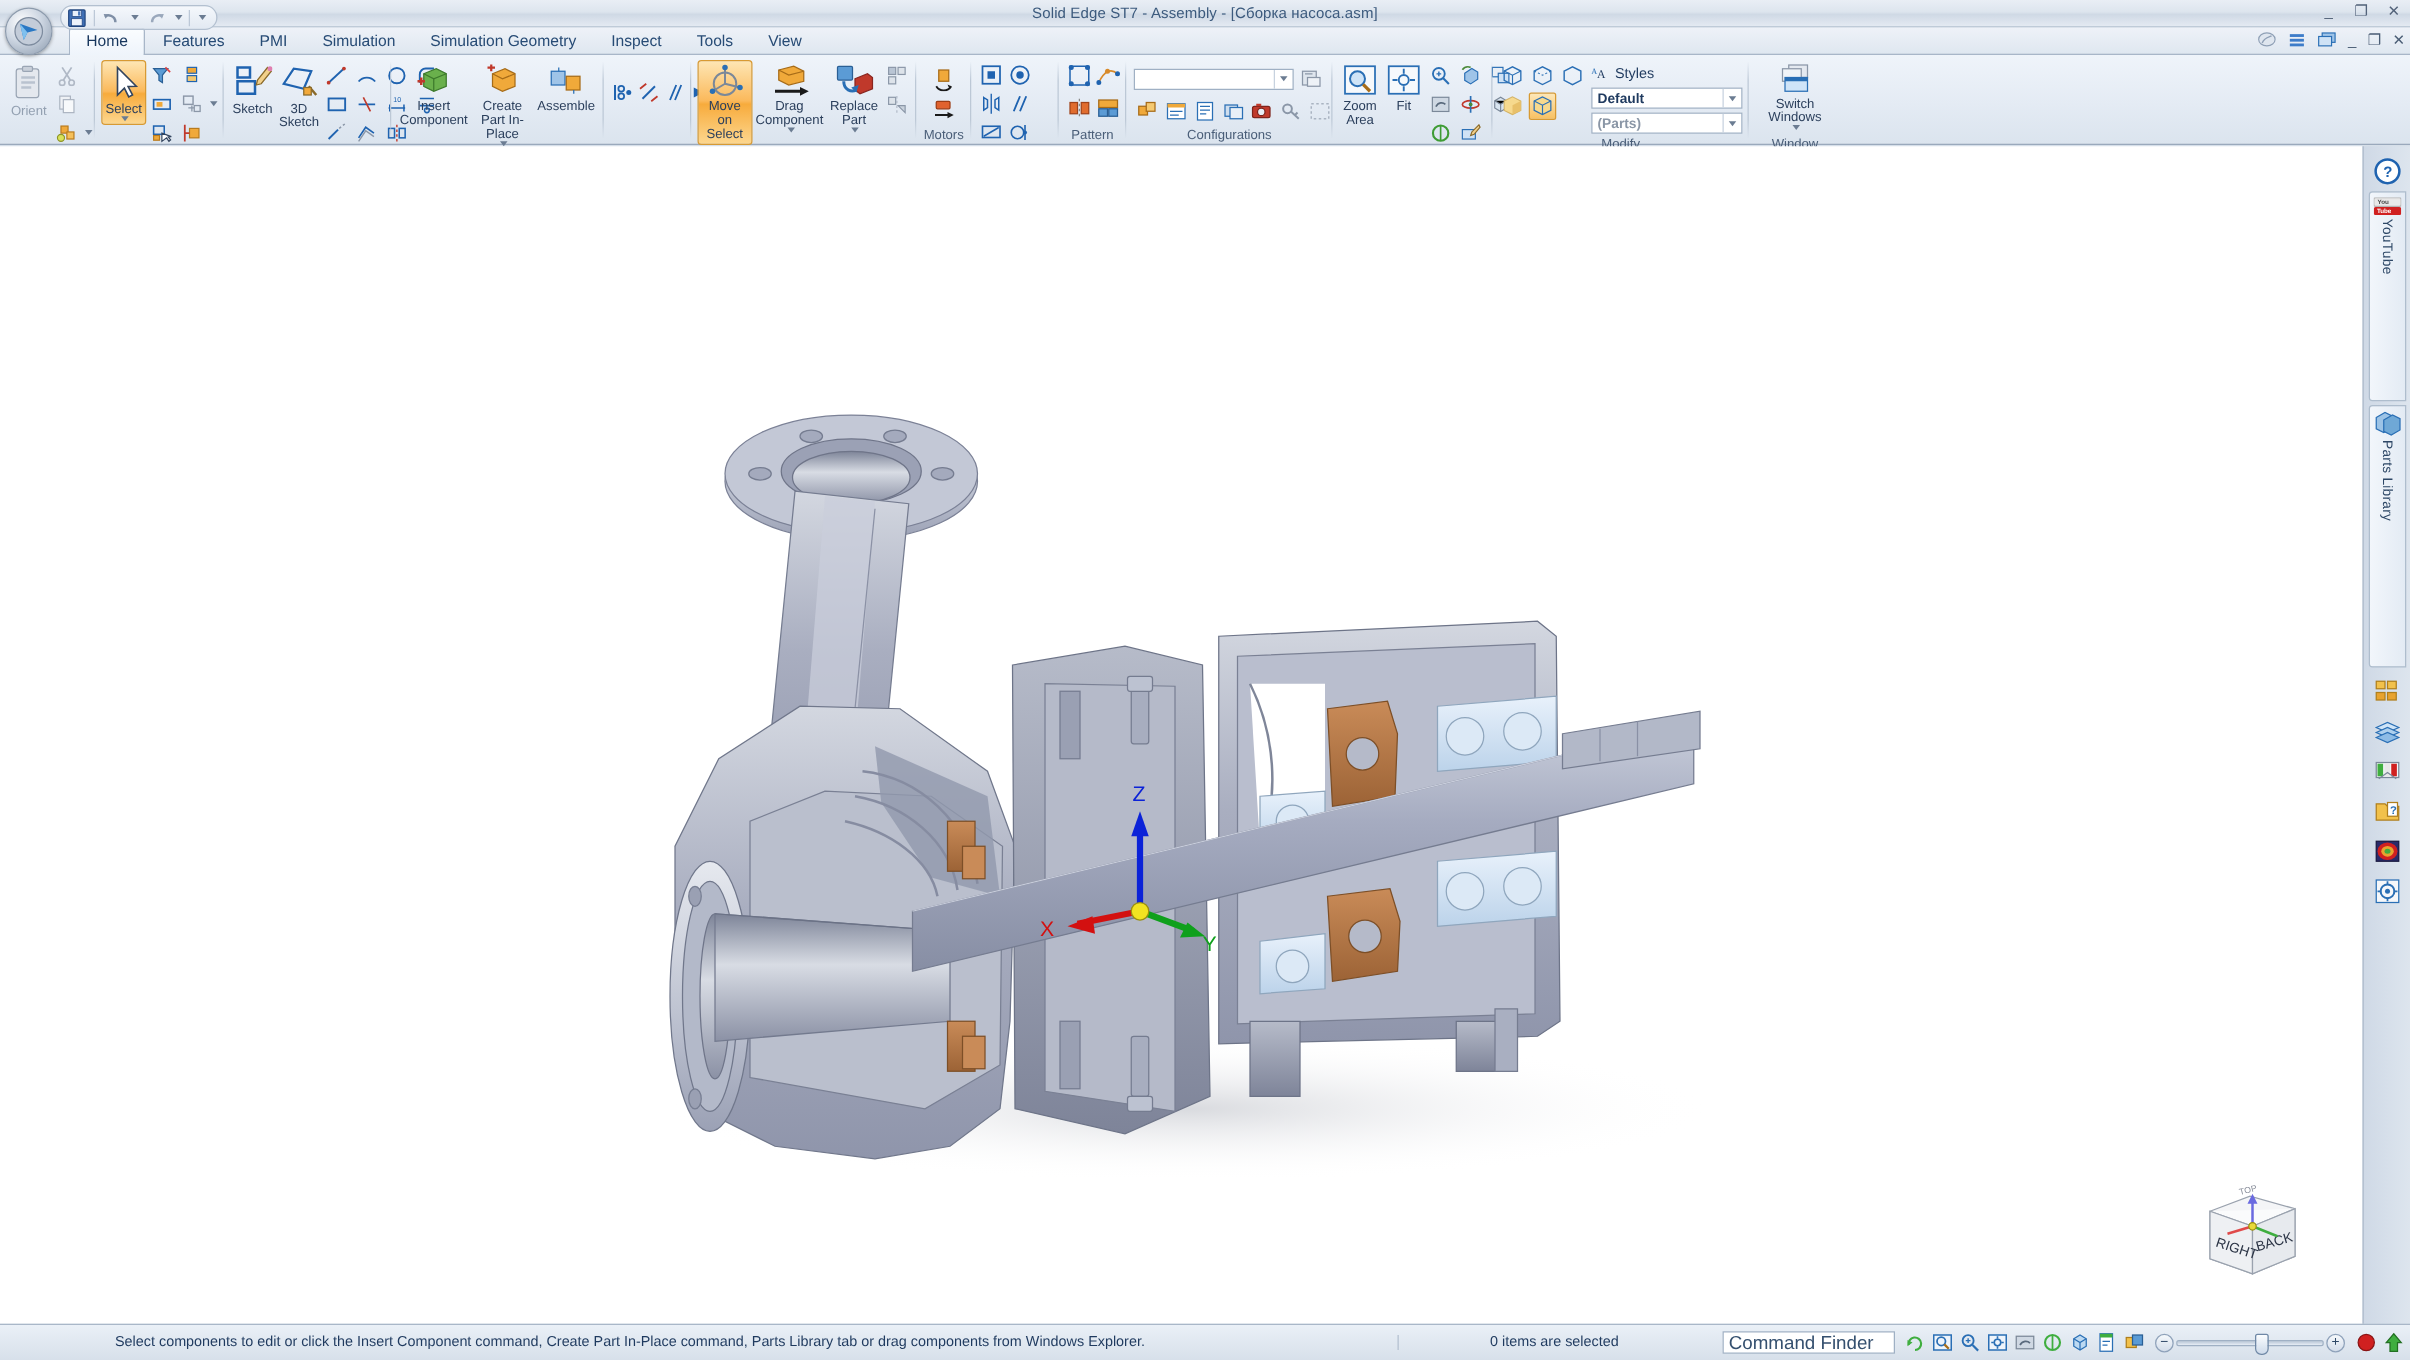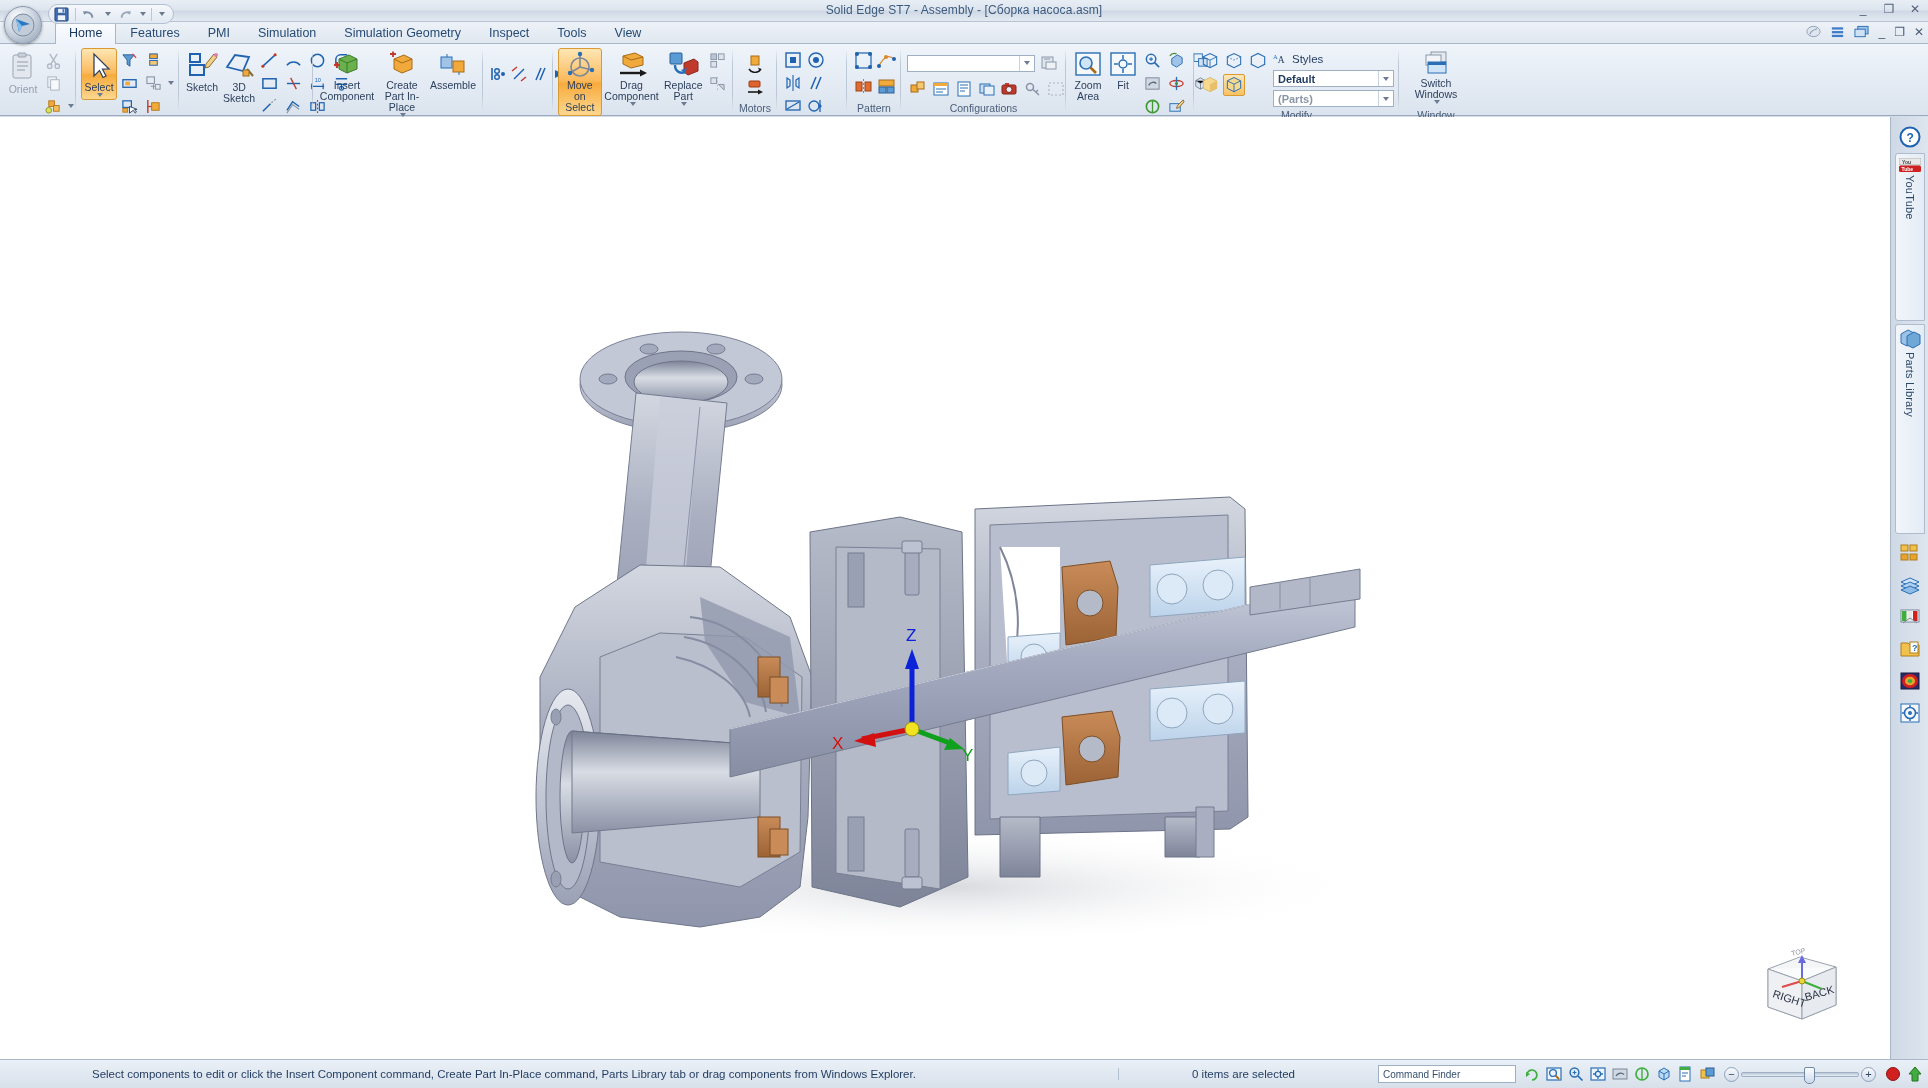--- a/index.html
+++ b/index.html
@@ -122,21 +122,21 @@
   .statusbar {
     position:absolute; left:0; right:0; bottom:0; height:29px;
     background:linear-gradient(to bottom,#eaf0f7,#d7e0ea);
     border-top:1px solid #a9b7c8; display:flex; align-items:center; font-size:11.5px;
     color:#1f3a5f;
   }
   .sb-msg { flex:1; padding-left:92px; white-space:nowrap; }
   .sb-sel { width:250px; text-align:center; border-left:1px solid #b3c0d0;margin-left:39px; }
   .sb-find {
     width:138px; height:18px; background:#fff; border:1px solid #9fb0c4; margin:0 6px 0 10px;
-    display:flex; align-items:center; padding-left:4px; font-size:10px; color:#35506f;
+    display:flex; align-items:center; padding-left:4px; font-size:15px; color:#35506f;
   }
   .sb-icos { display:flex; align-items:center; gap:3px; padding-right:4px; }
   .sb-ico { width:19px; height:19px; display:flex; align-items:center; justify-content:center; cursor:default;}
   .zoomslider { display:flex; align-items:center; gap:2px; margin:0 4px; }
   .zs-track { width:118px; height:5px; background:linear-gradient(to bottom,#b9c6d6,#e6edf5);
               border:1px solid #9fb0c4; border-radius:2px; position:relative; }
   .zs-thumb { position:absolute; left:62px; top:-6px; width:11px; height:17px;
               background:linear-gradient(to bottom,#fbfdff,#cddaea); border:1px solid #6f88a6; border-radius:2px 2px 5px 5px;}
   .rnd { width:15px;height:15px;border-radius:50%;display:flex;align-items:center;justify-content:center;
          font-size:11px;color:#2d4766;border:1px solid #8fa2ba;

